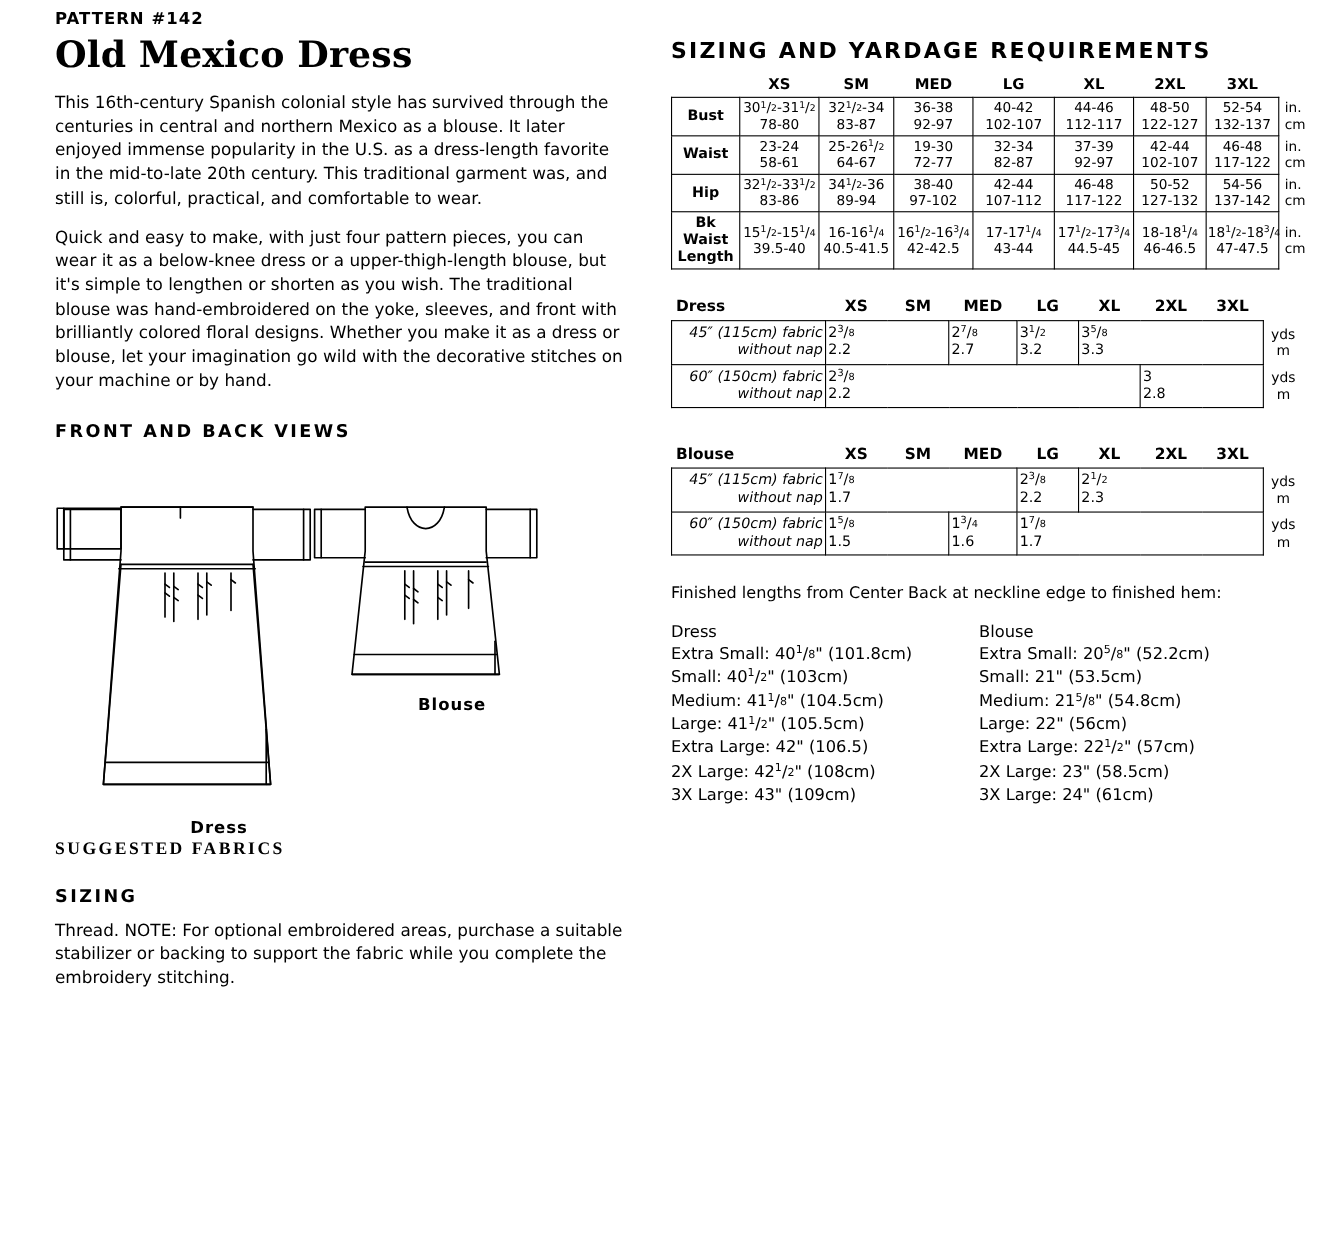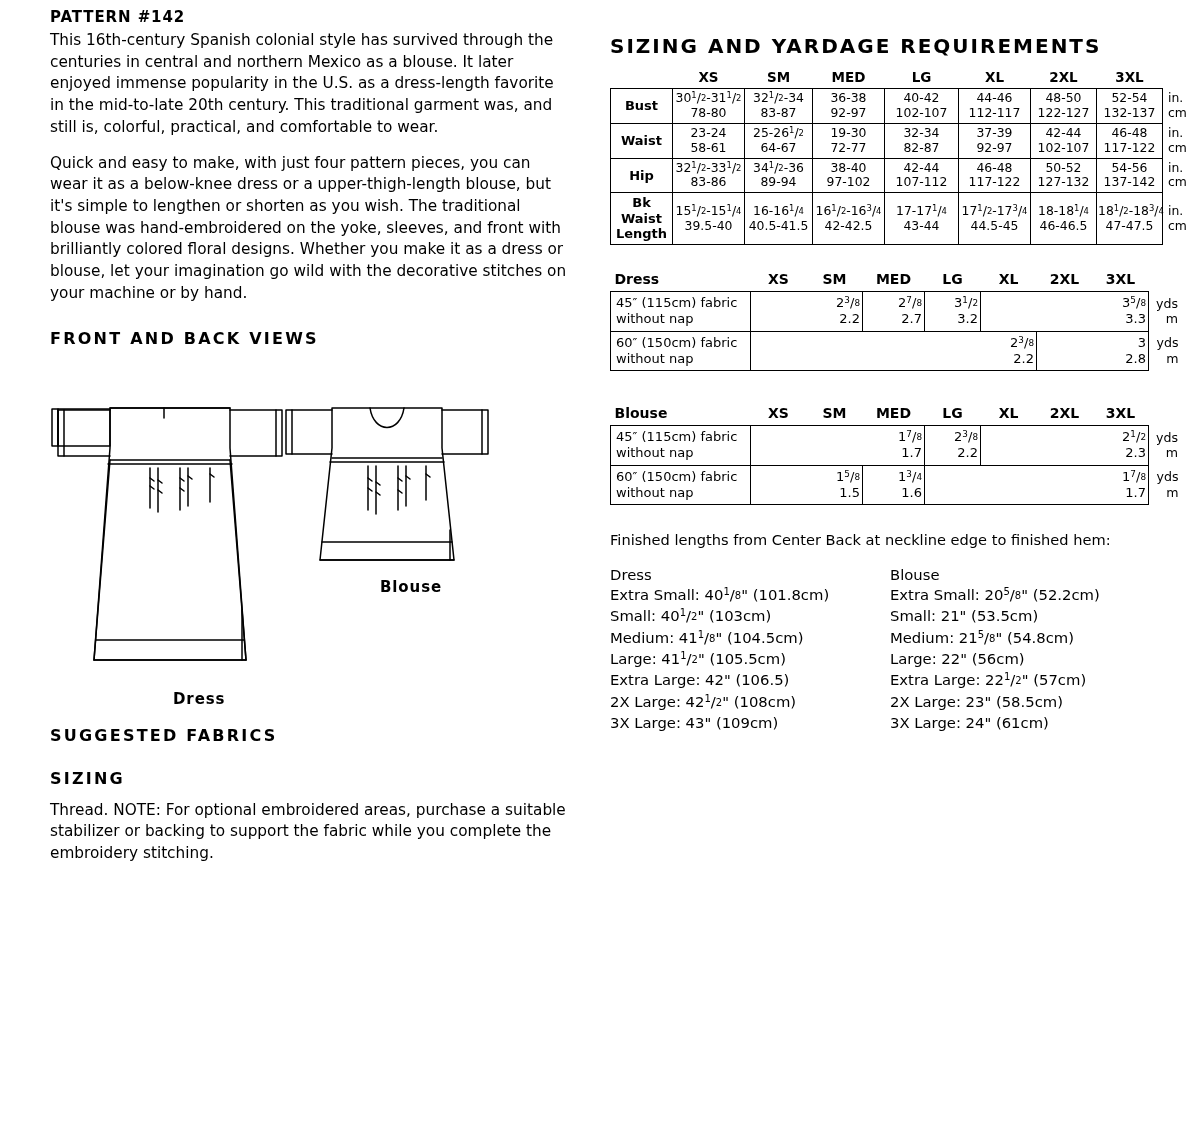--- a/index.html
+++ b/index.html
@@ -116,34 +116,35 @@
     padding: 2px 0 4px 0;
     text-align: center;
     border: none;
   }
   .yard-table th.label-head {
     text-align: left;
     padding-left: 4px;
   }
   .yard-table td {
     border: 1px solid #000;
-    text-align: right;
+    text-align: left;
     padding: 3px 2px;
     line-height: 1.25;
     vertical-align: middle;
   }
   .yard-table td.fabric {
-    text-align: left;
+    text-align: right;
     padding-left: 5px;
     font-size: 13px;
     line-height: 1.25;
+    font-style: italic;
   }
   .yard-table td.unit {
     border: none;
-    text-align: right;
+    text-align: center;
     padding-left: 6px;
     font-size: 12.6px;
     line-height: 1.25;
     width: 30px;
   }
 
   .frac { white-space: nowrap; }
   .frac sup, .frac sub {
     font-size: 0.68em;
     line-height: 0;
@@ -189,20 +190,21 @@
   svg { display: block; }
 </style>
 </head>
 <body>
 
 <div class="page">
 
   <div class="col-left">
 
     <div class="pattern-num">PATTERN #142</div>
+    <h1 class="main-title">Old Mexico Dress</h1>
 
     <p class="body-text">This 16th-century Spanish colonial style has survived through the centuries in central and northern Mexico as a blouse.  It later enjoyed immense popularity in the U.S. as a dress-length favorite in the mid-to-late 20th century.  This traditional garment was, and still is, colorful, practical, and comfortable to wear.</p>
     <p class="body-text">Quick and easy to make, with just four pattern pieces, you can wear it as a below-knee dress or a upper-thigh-length blouse, but it's simple to lengthen or shorten as you wish.  The traditional blouse was hand-embroidered on the yoke, sleeves, and front with brilliantly colored floral designs.  Whether you make it as a dress or blouse, let your imagination go wild with the decorative stitches on your machine or by hand.</p>
 
     <div class="section-head">FRONT AND BACK VIEWS</div>
 
     <div class="views-wrap">
       <svg width="520" height="330" viewBox="0 0 520 330">
         <g fill="none" stroke="#000" stroke-width="1.5" stroke-linejoin="round" stroke-linecap="round">
 
@@ -279,21 +281,21 @@
             <path d="M38 200 L172 200"></path>
 
             <path d="M168 170 L168 200"></path>
           </g>
         </g>
       </svg>
       <div class="caption cap-dress">Dress</div>
       <div class="caption cap-blouse">Blouse</div>
     </div>
 
-    <div class="section-head" style="margin-top:16px;">SUGGESTED FABRICS</div>
+    <div class="section-head" style="margin-top:0;font-family:Liberation Serif, serif;">SUGGESTED FABRICS</div>
 
     <div class="section-head">SIZING</div>
     <p class="body-text">Thread.  NOTE: For optional embroidered areas, purchase a suitable stabilizer or backing to support the fabric while you complete the embroidery stitching.</p>
 
   </div>
 
   <div class="col-right">
 
     <div class="right-head">SIZING AND YARDAGE REQUIREMENTS</div>
 

